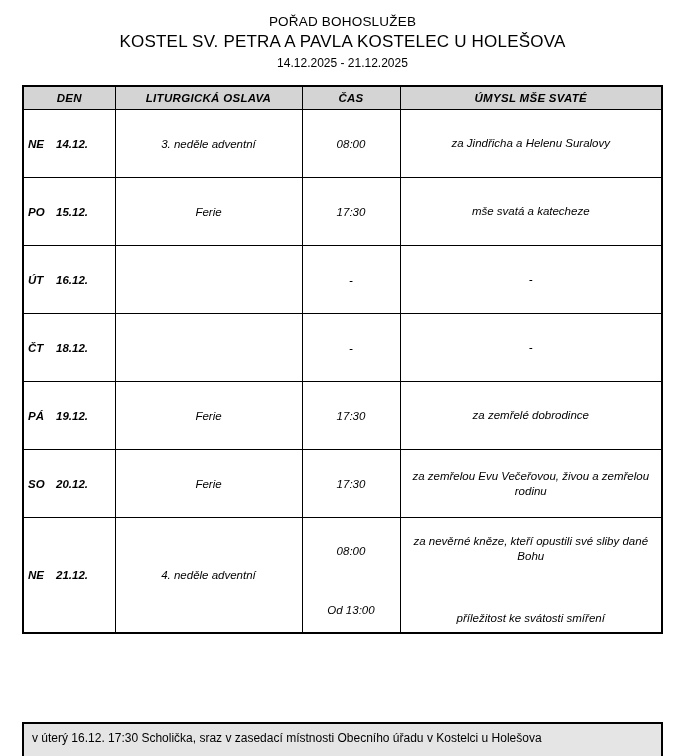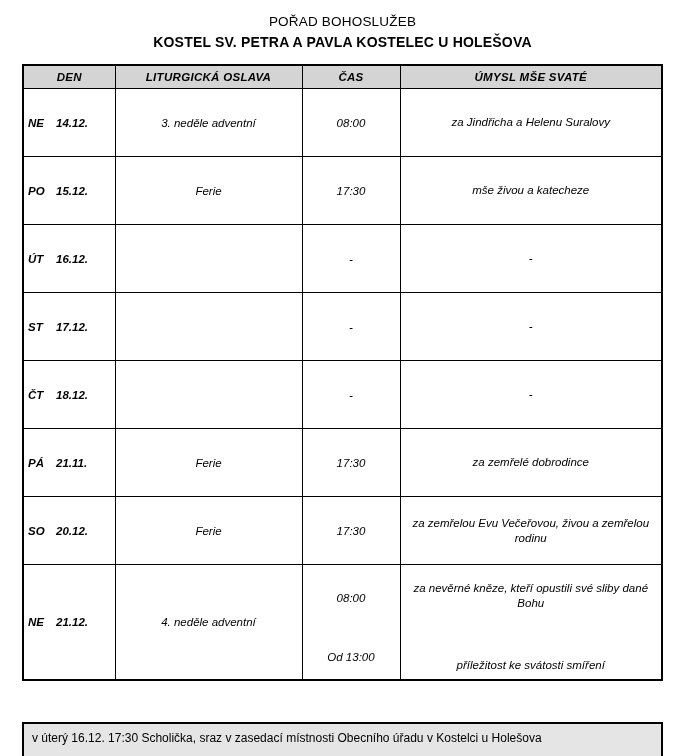--- a/index.html
+++ b/index.html
@@ -26,22 +26,22 @@
     padding-top: 12px;
     text-align: center;
   }
   .header .line1 {
     font-size: 13.5px;
     font-weight: normal;
     letter-spacing: 0.2px;
     line-height: 20px;
   }
   .header .line2 {
-    font-size: 14px;
-    font-weight: bold;
+    font-size: 17px;
+    font-weight: normal;
     letter-spacing: 0.2px;
     line-height: 20px;
   }
   .header .line3 {
     font-size: 12px;
     font-weight: normal;
     line-height: 20px;
     padding-top: 1px;
   }
 
@@ -119,20 +119,21 @@
   }
 </style>
 </head>
 <body>
 
 <div class="page">
 
   <div class="header">
     <div class="line1">POŘAD BOHOSLUŽEB</div>
     <div class="line2">KOSTEL SV. PETRA A PAVLA KOSTELEC U HOLEŠOVA</div>
+    <div class="line3">14.12.2025 - 21.12.2025</div>
   </div>
 
   <div class="table-wrap">
     <table class="schedule">
       <colgroup>
         <col class="c-day">
         <col class="c-lit">
         <col class="c-time">
         <col class="c-int">
       </colgroup>
@@ -153,53 +154,45 @@
           <td class="time">08:00</td>
           <td class="intent">za Jindřicha a Helenu Suralovy</td>
         </tr>
 
         <tr class="row">
           <td class="day">
             <span class="dow">PO</span><span class="date">15.12.</span>
           </td>
           <td class="lit">Ferie</td>
           <td class="time">17:30</td>
-          <td class="intent">mše živou a katecheze</td>
+          <td class="intent">mše svatá a katecheze</td>
         </tr>
 
         <tr class="row">
           <td class="day">
             <span class="dow">ÚT</span><span class="date">16.12.</span>
           </td>
           <td class="lit"></td>
           <td class="time">-</td>
           <td class="intent">-</td>
         </tr>
 
-        <tr class="row">
-          <td class="day">
-            <span class="dow">ST</span><span class="date">17.12.</span>
+
+        <tr class="row">
+          <td class="day">
+            <span class="dow">ČT</span><span class="date">18.12.</span>
           </td>
           <td class="lit"></td>
           <td class="time">-</td>
           <td class="intent">-</td>
         </tr>
 
         <tr class="row">
           <td class="day">
-            <span class="dow">ČT</span><span class="date">18.12.</span>
-          </td>
-          <td class="lit"></td>
-          <td class="time">-</td>
-          <td class="intent">-</td>
-        </tr>
-
-        <tr class="row">
-          <td class="day">
-            <span class="dow">PÁ</span><span class="date">21.11.</span>
+            <span class="dow">PÁ</span><span class="date">19.12.</span>
           </td>
           <td class="lit">Ferie</td>
           <td class="time">17:30</td>
           <td class="intent">za zemřelé dobrodince</td>
         </tr>
 
         <tr class="row">
           <td class="day">
             <span class="dow">SO</span><span class="date">20.12.</span>
           </td>

